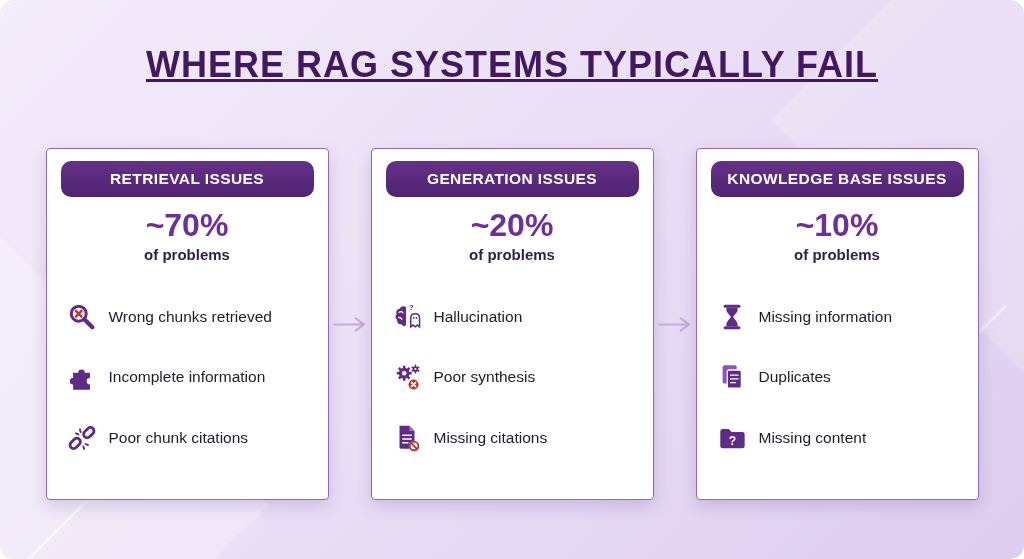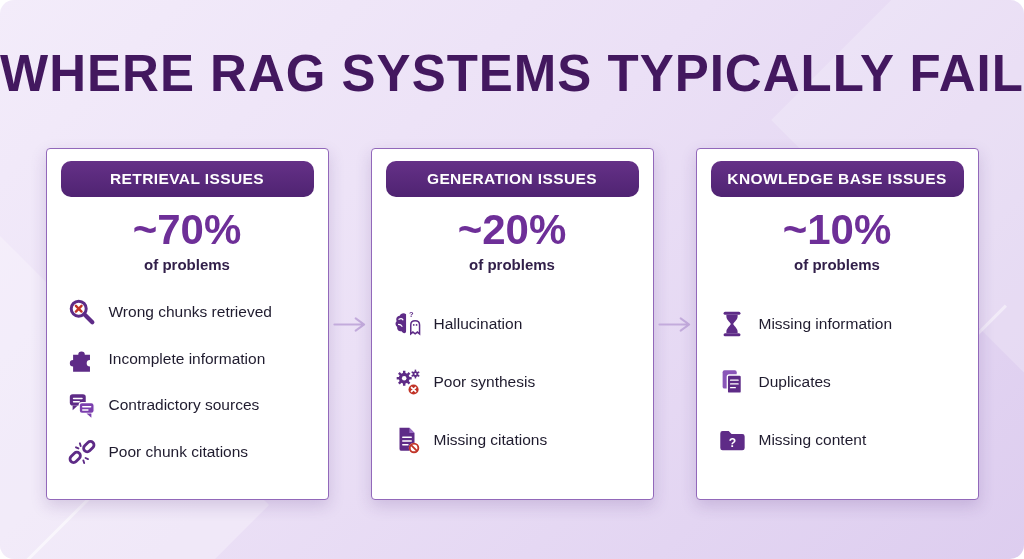--- a/index.html
+++ b/index.html
@@ -31,24 +31,25 @@
   .bg-shape.s4 {
     width: 260px; height: 3px; right: -20px; bottom: 160px;
     background: rgba(255,255,255,0.45); transform: rotate(-45deg);
   }
 
   .title {
     position: absolute;
     top: 44px; left: 0; width: 100%;
     margin: 0;
     text-align: center;
-    font-size: 51px;
+    font-size: 36px;
     font-weight: bold;
     letter-spacing: 1px;
     color: #43185f;
+    text-decoration: underline;
   }
 
   .cards {
     position: absolute;
     top: 148px; left: 0; right: 0;
     display: flex;
     justify-content: center;
     align-items: stretch;
     gap: 4px;
     padding: 0 40px;
@@ -73,21 +74,21 @@
     font-size: 15.5px;
     letter-spacing: 0.4px;
     text-align: center;
     padding: 9px 4px;
     border-radius: 10px;
     white-space: nowrap;
   }
 
   .stat {
     text-align: center;
-    font-size: 42px;
+    font-size: 32px;
     font-weight: bold;
     color: #6e2f98;
     margin-top: 12px;
     line-height: 1;
   }
 
   .caption {
     text-align: center;
     font-size: 15px;
     font-weight: bold;
@@ -161,33 +162,20 @@
           </span>
           <span class="label">Wrong chunks retrieved</span>
         </li>
         <li class="item">
           <span class="icon">
             <svg viewBox="0 0 32 32">
               <path d="M6.5 11.5 h5.5 a3.5 3.5 0 1 1 7 0 h5.5 v5.5 a3.5 3.5 0 1 0 0 7 v5.5 h-18 v-5.5 a3.5 3.5 0 1 1 0 -7 z" fill="#5e2b87"></path>
             </svg>
           </span>
           <span class="label">Incomplete information</span>
-        </li>
-        <li class="item">
-          <span class="icon">
-            <svg viewBox="0 0 32 32">
-              <rect x="3" y="4.5" width="17" height="12" rx="3" fill="#5e2b87"></rect>
-              <path d="M6 16.5 v5 l5.5 -5 z" fill="#5e2b87"></path>
-              <path d="M7 9 h9 M7 12.5 h6" stroke="#ffffff" stroke-width="1.6" stroke-linecap="round"></path>
-              <rect x="13" y="13.5" width="16" height="11.5" rx="3" fill="#7b3fae" stroke="#ffffff" stroke-width="1.4"></rect>
-              <path d="M26 25 v4.6 l-5.2 -4.6 z" fill="#7b3fae"></path>
-              <path d="M16.8 17.8 h8.4 M16.8 21.2 h5.5" stroke="#ffffff" stroke-width="1.6" stroke-linecap="round"></path>
-            </svg>
-          </span>
-          <span class="label">Contradictory sources</span>
         </li>
         <li class="item">
           <span class="icon">
             <svg viewBox="0 0 32 32">
               <g fill="none" stroke="#5e2b87" stroke-width="3" stroke-linecap="round">
                 <rect x="2.5" y="18" width="12.5" height="7.5" rx="3.75" transform="rotate(-45 8.75 21.75)"></rect>
                 <rect x="17" y="6.5" width="12.5" height="7.5" rx="3.75" transform="rotate(-45 23.25 10.25)"></rect>
                 <path d="M12.2 12.2 l-2.6 -1.2 M14.6 9.6 l-0.9 -2.9 M19.8 22.4 l2.6 1.2 M17.4 24.9 l0.9 2.9" stroke-width="2"></path>
               </g>
             </svg>

